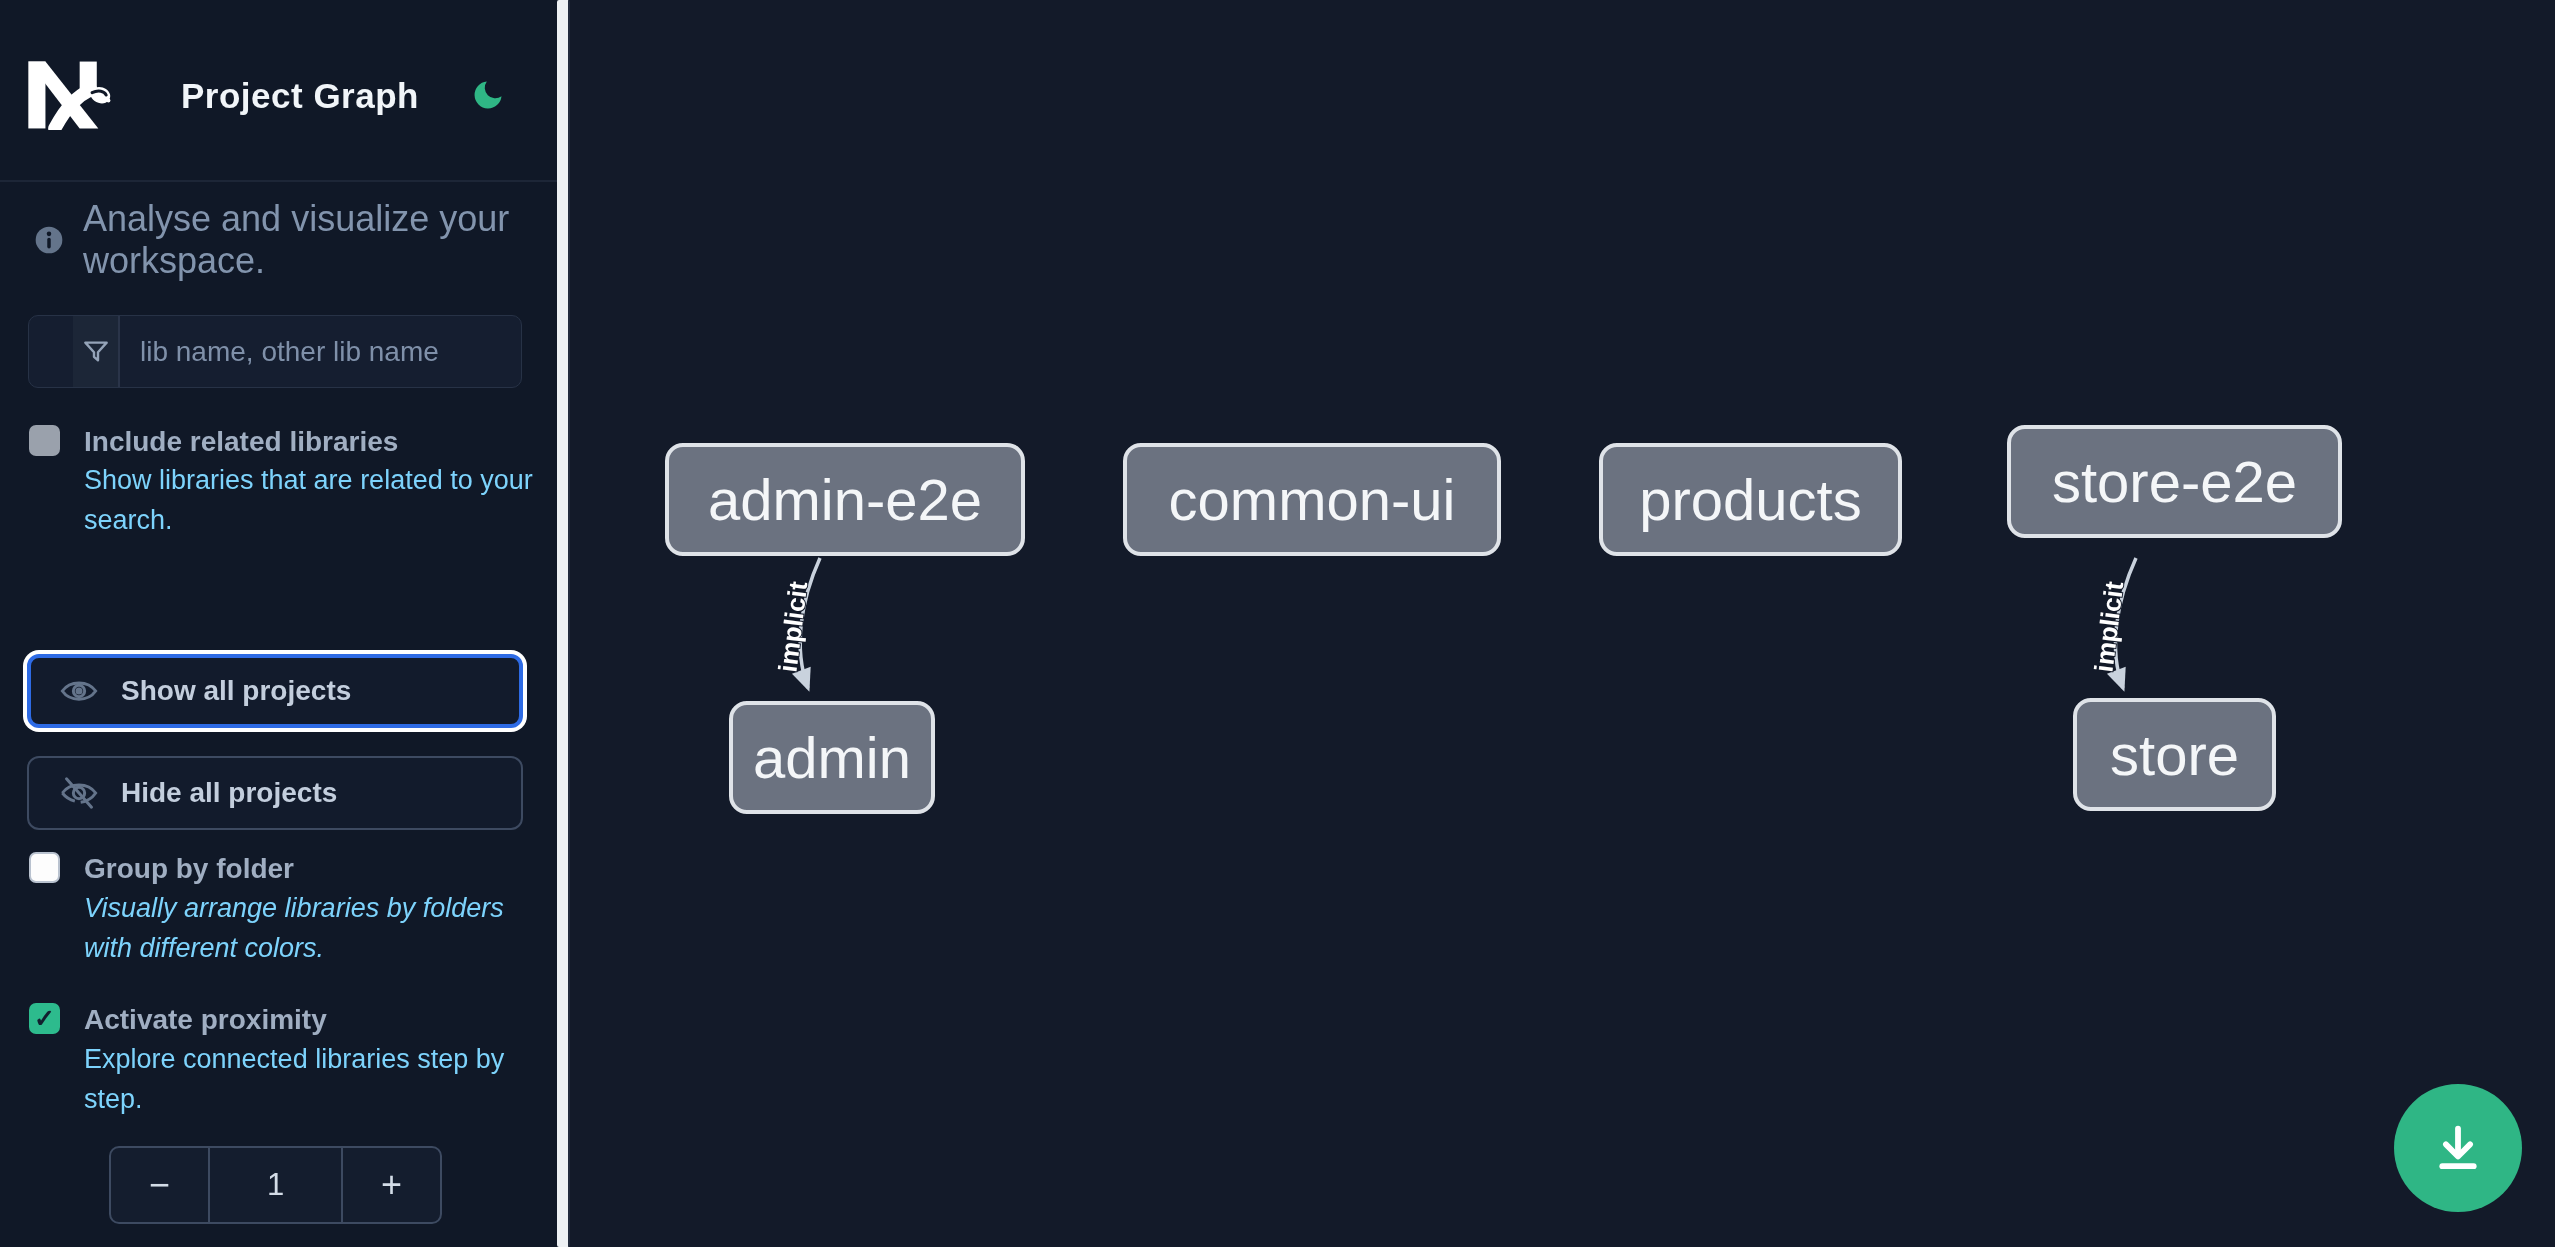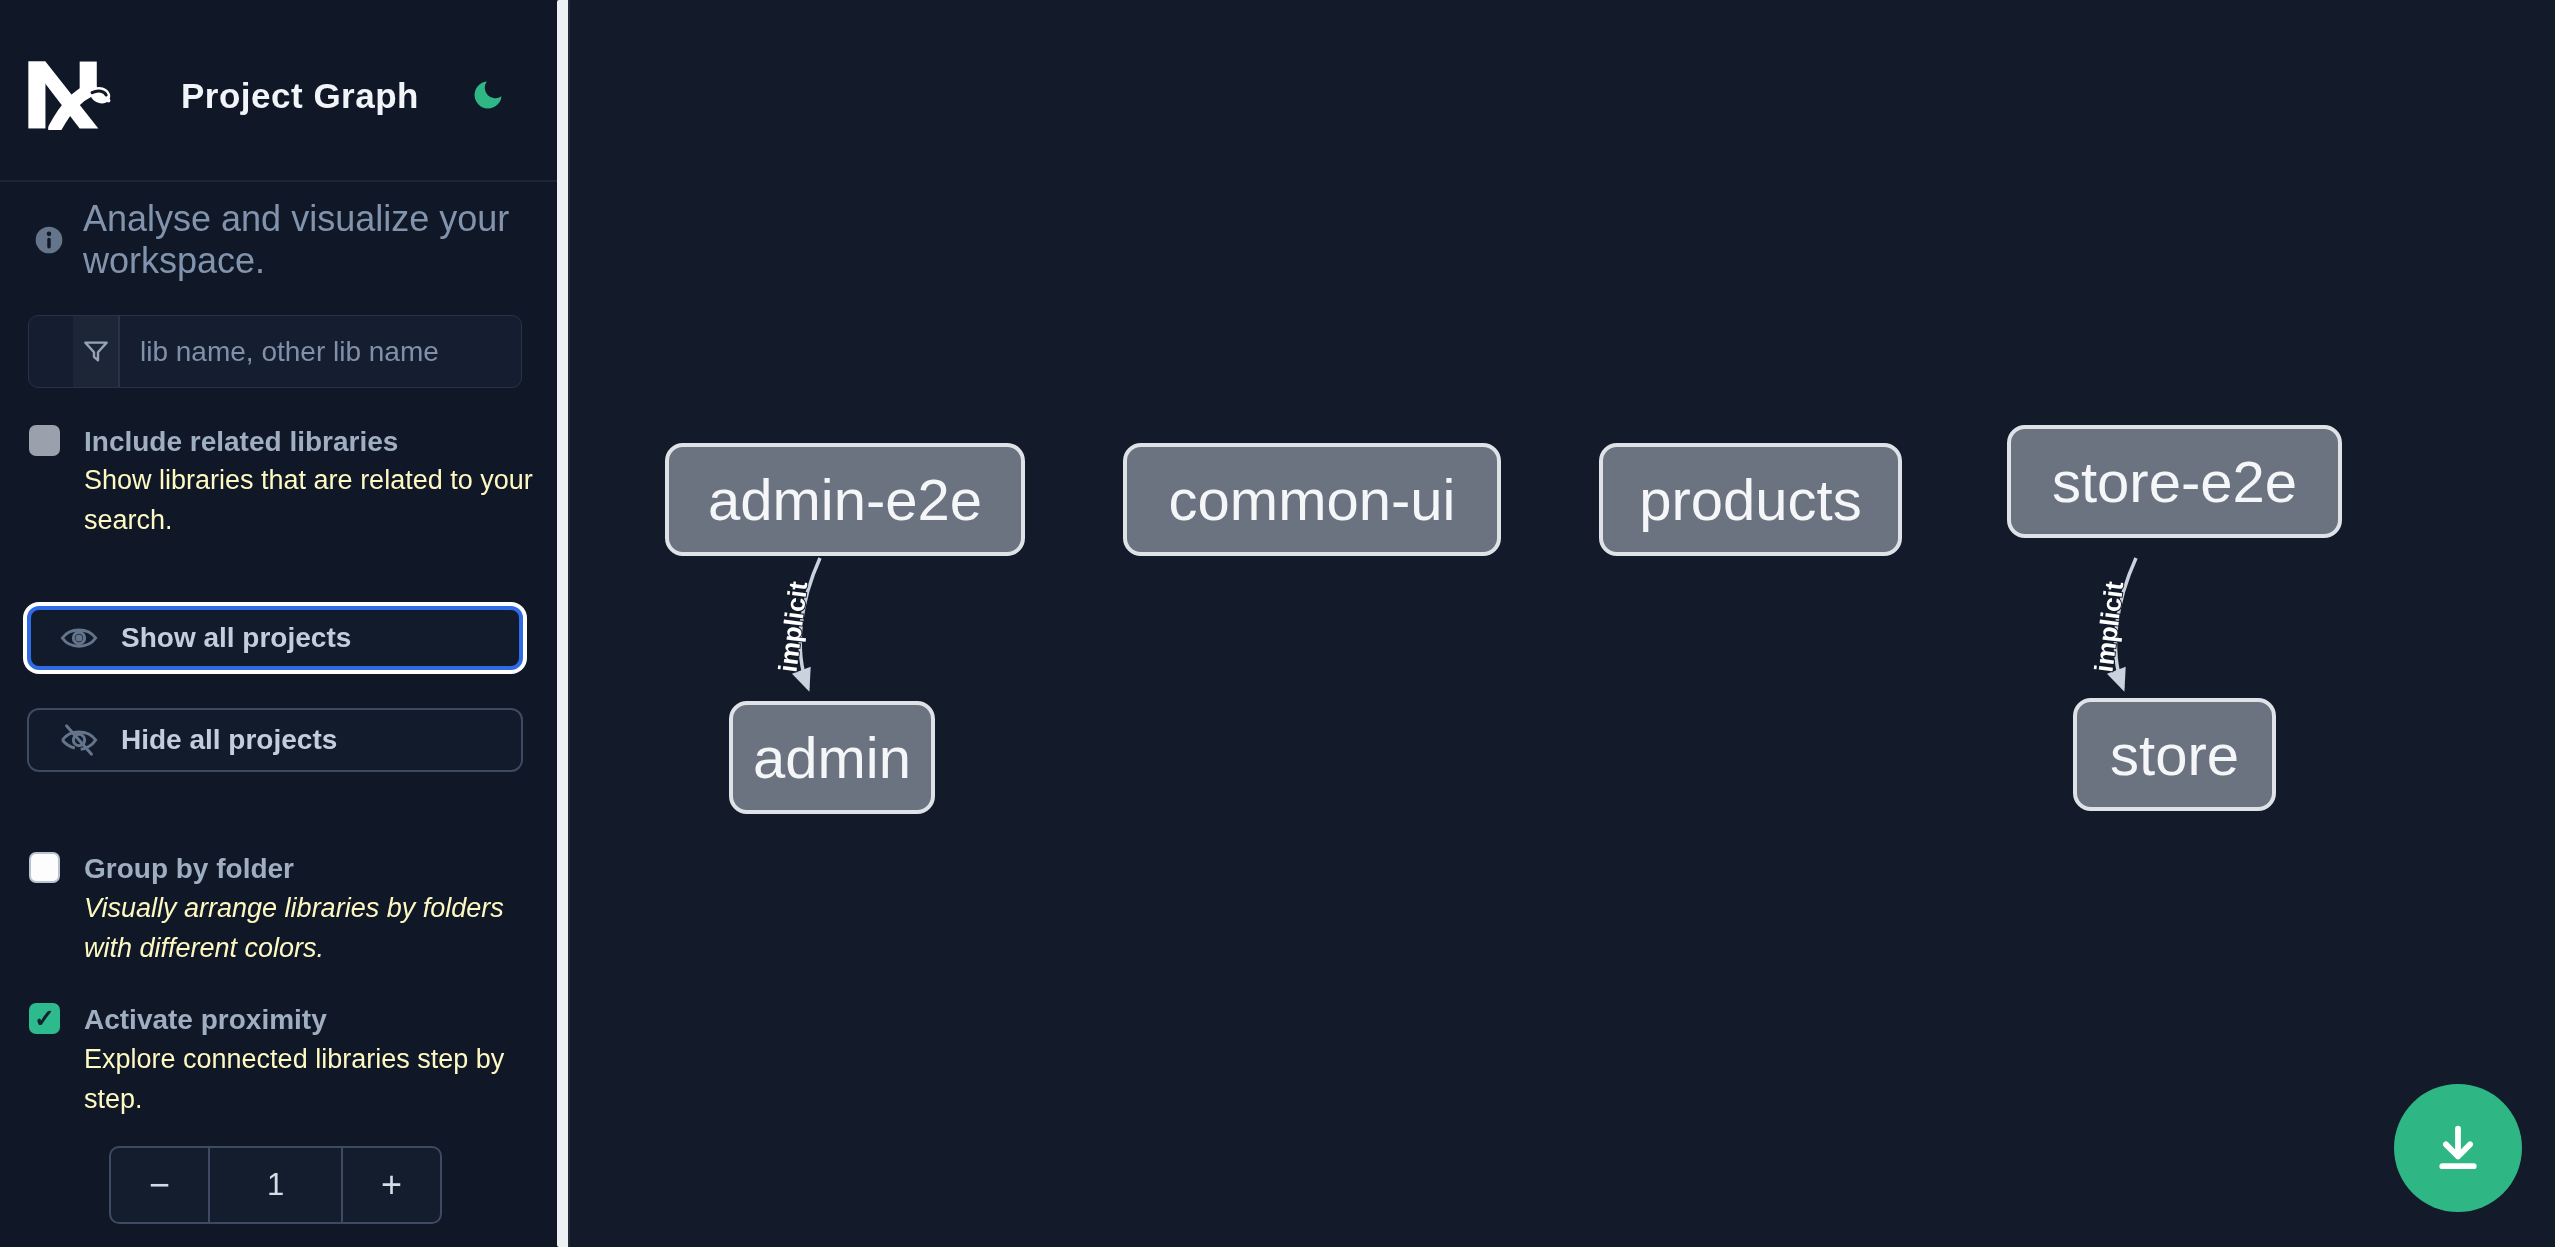--- a/index.html
+++ b/index.html
@@ -23,24 +23,24 @@
     background:#1c2637;border-right:2px solid #2a3449;}
   .searchbox input{flex:1;background:transparent;border:none;outline:none;color:#c6d2e2;
     font-size:28px;padding:0 20px;font-family:"Liberation Sans",sans-serif;}
   .searchbox input::placeholder{color:#7f90a9;}
   .cb{position:absolute;left:29px;width:31px;height:31px;border-radius:7px;cursor:pointer;
     display:flex;align-items:center;justify-content:center;}
   .cb-disabled{background:#9aa1ac;}
   .cb-unchecked{background:#fdfdfd;border:2px solid #b9c2cf;}
   .cb-checked{background:#2dbb8d;color:#12202f;font-size:25px;font-weight:700;line-height:1;}
   .cb-label{position:absolute;left:84px;font-size:28px;font-weight:600;color:#a0aec2;cursor:default;}
-  .cb-desc{position:absolute;left:84px;width:452px;font-size:27px;line-height:40px;color:#fef9c3;}
-  .side-btn{position:absolute;left:27px;width:496px;height:64px;display:flex;align-items:center;
+  .cb-desc{position:absolute;left:84px;width:452px;font-size:27px;line-height:40px;color:#7dd3fc;}
+  .side-btn{position:absolute;left:27px;width:496px;height:74px;display:flex;align-items:center;
     gap:22px;padding-left:30px;background:#121b2c;border:2px solid #3d4a61;border-radius:12px;
-    color:#c3cedd;font-size:28px;font-weight:600;cursor:pointer;font-family:"Liberation Sans",sans-serif;}
+    color:#c3cedd;font-size:28px;font-weight:600;cursor:pointer;font-family:"Liberation Sans",sans-serif;margin-top:48px;}
   .side-btn.focused{border:4px solid #2e6be5;box-shadow:0 0 0 4px #ffffff;padding-left:28px;}
   .stepper{position:absolute;left:109px;top:1146px;width:333px;height:78px;display:flex;
     border:2px solid #3d4a61;border-radius:10px;background:#141d2e;overflow:hidden;}
   .stepper .cell{display:flex;align-items:center;justify-content:center;color:#d3dce7;}
   .step-btn{width:97px;font-size:36px;font-weight:400;cursor:pointer;background:transparent;
     border:none;color:#c3cedd;font-family:"Liberation Sans",sans-serif;}
   .step-val{flex:1;font-size:31px;border-left:2px solid #3d4a61;border-right:2px solid #3d4a61;}
   
   .panel-divider{position:absolute;left:557px;top:0;width:13px;height:1247px;background:#eef1f4;
     border-right:2px solid #222b3d;border-radius:2px;cursor:col-resize;}

